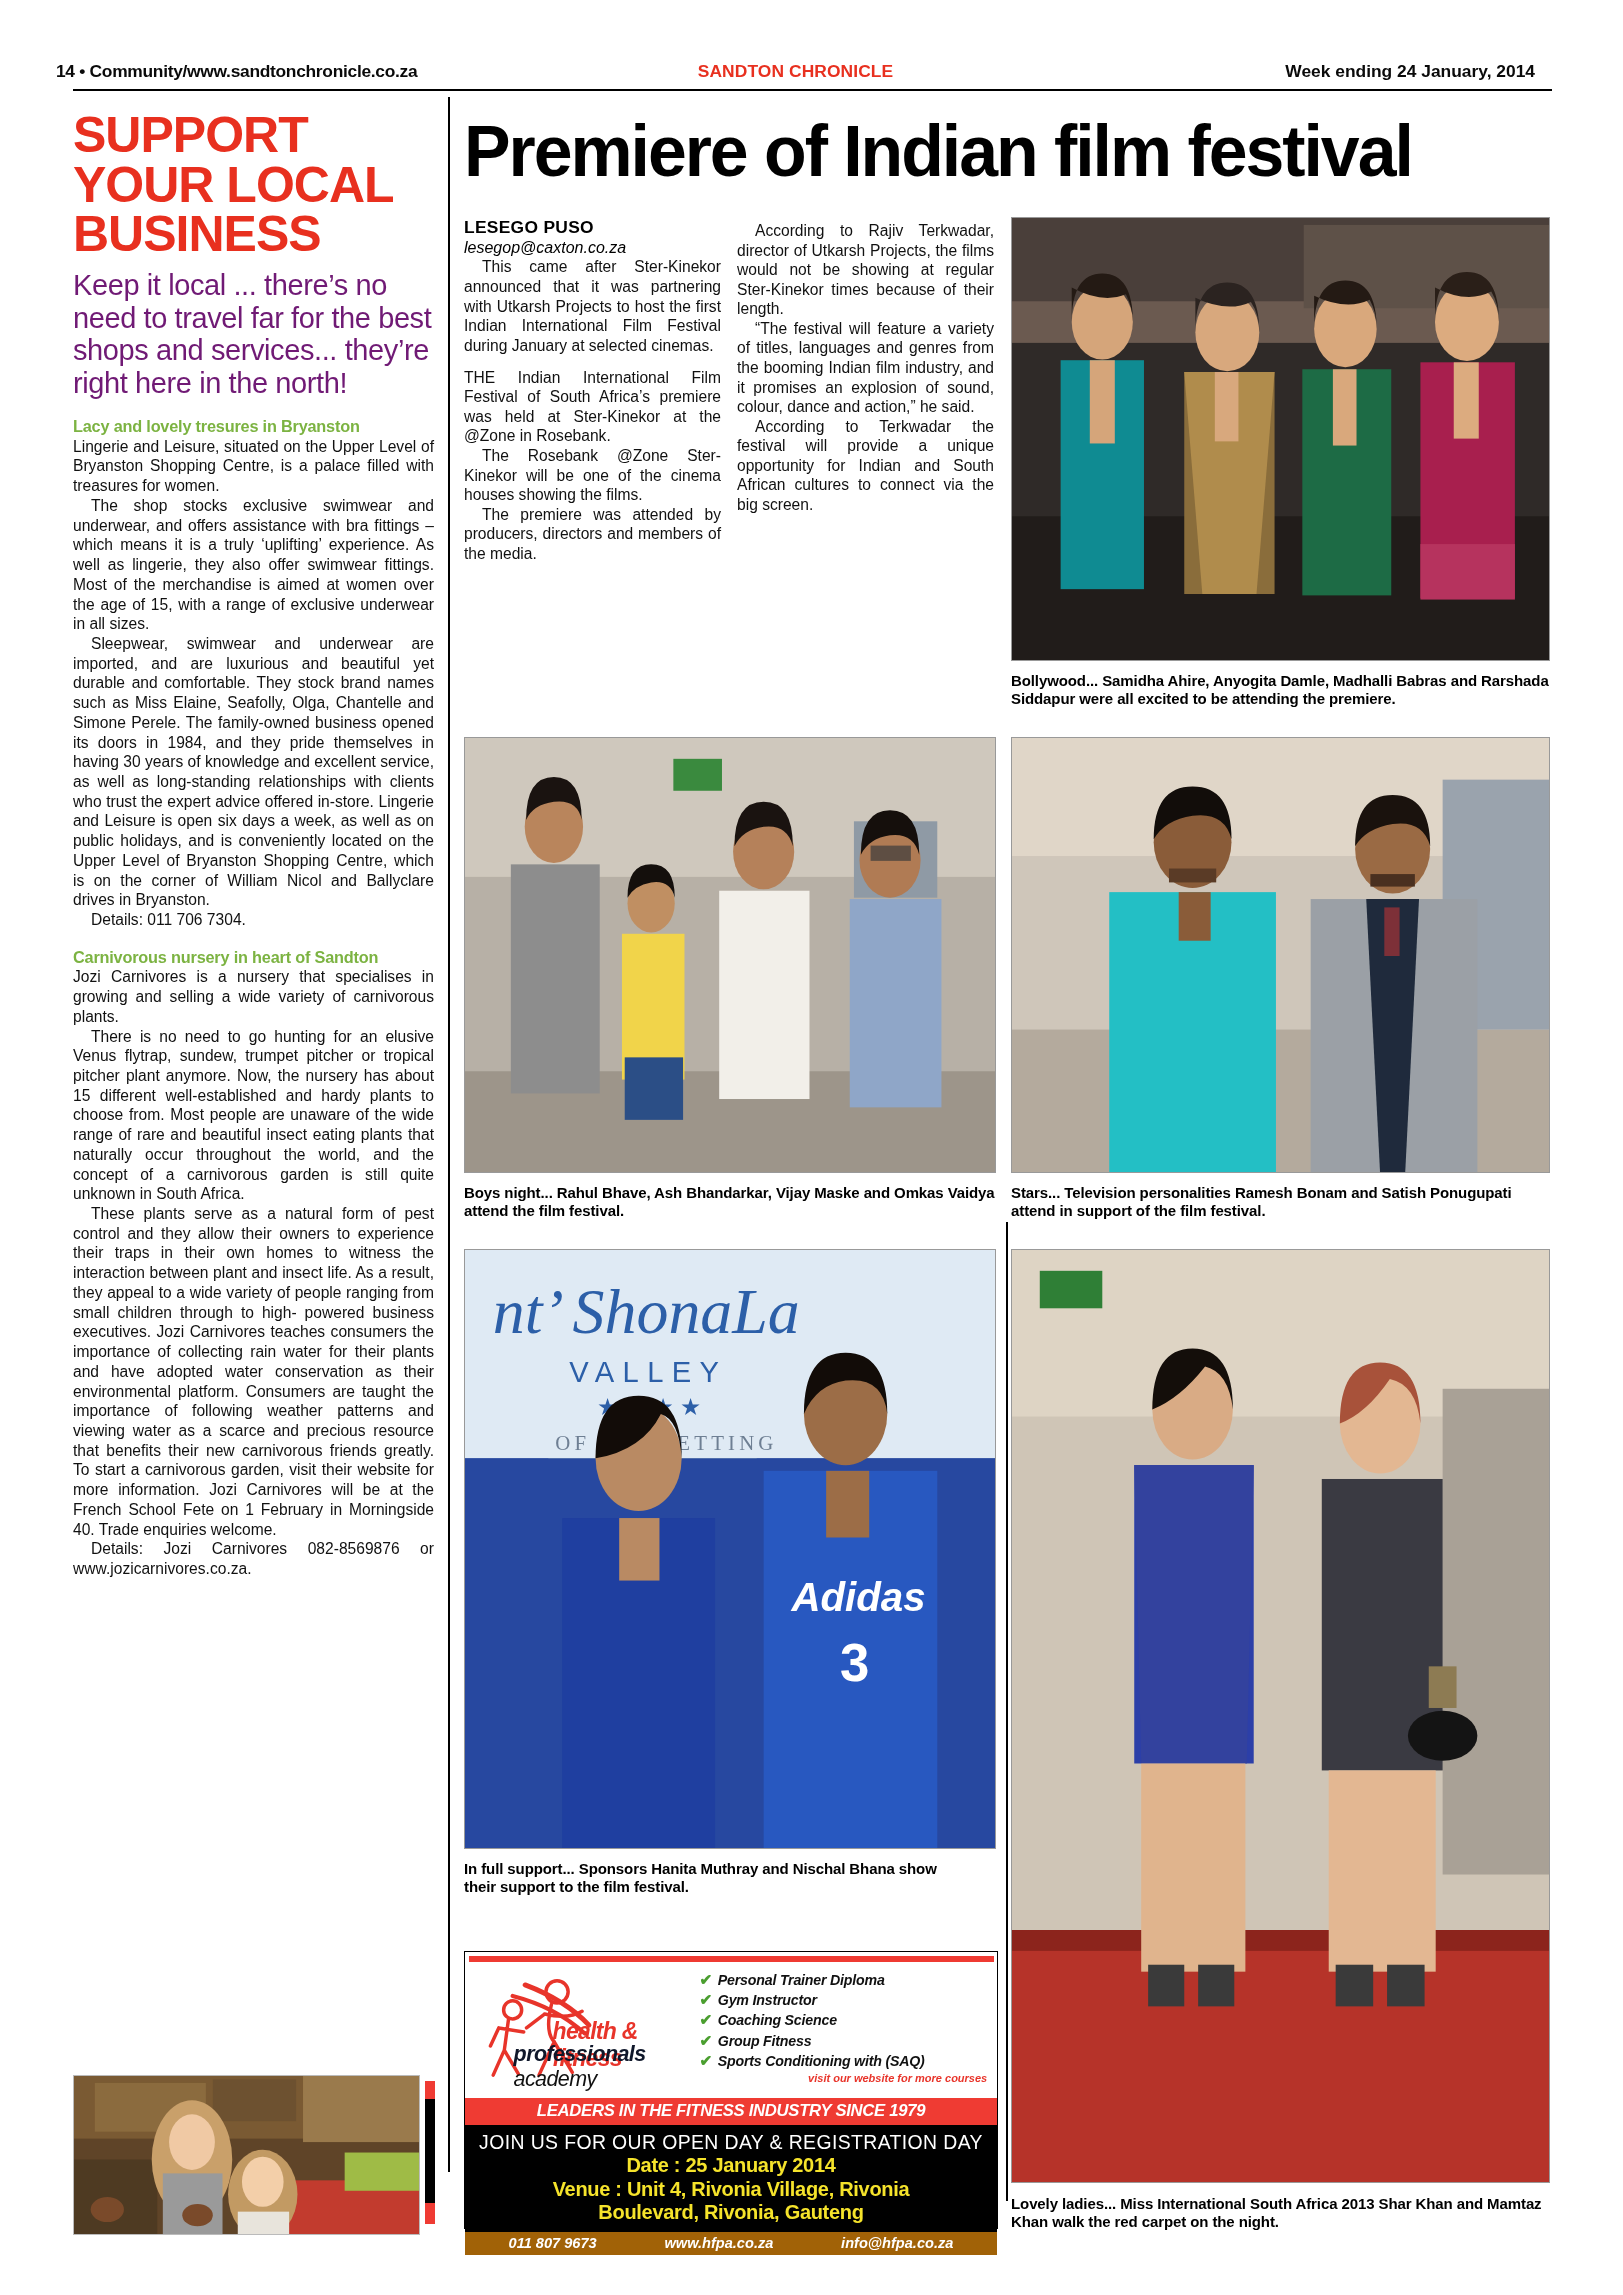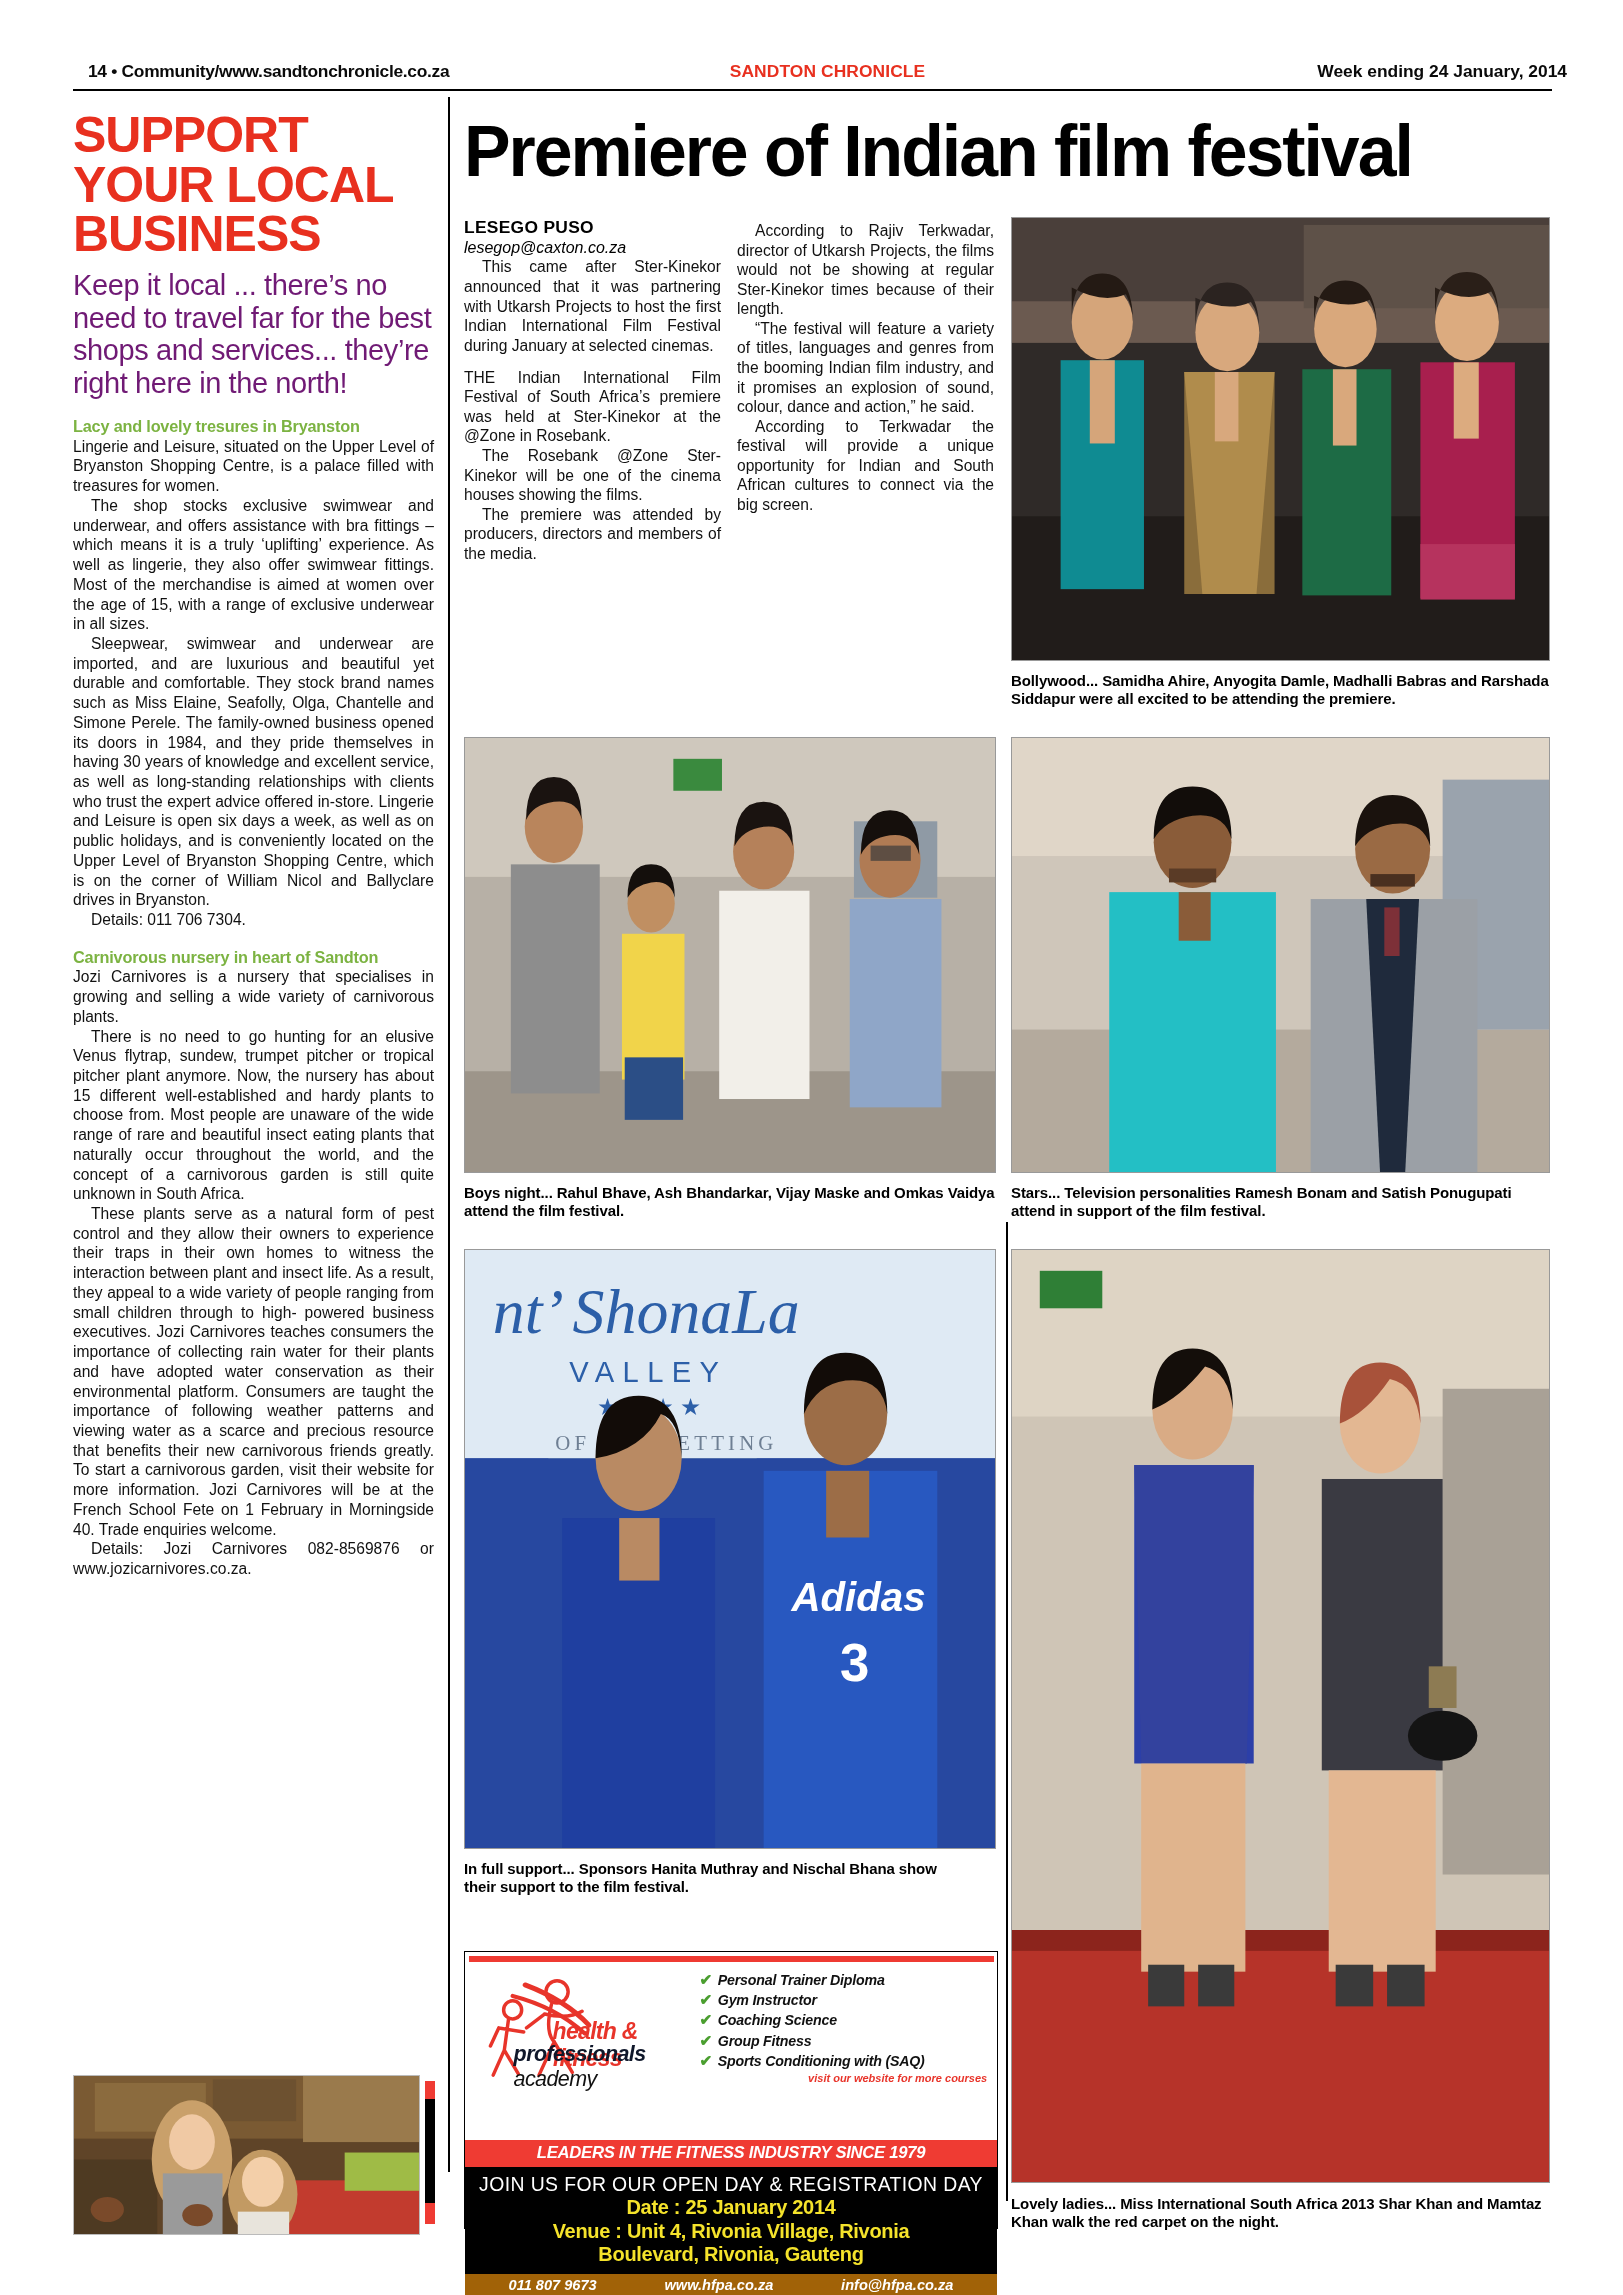--- a/index.html
+++ b/index.html
@@ -6,21 +6,21 @@
   html, body {
     width: 1624px; height: 2295px;
     background: #ffffff;
     font-family: "Liberation Sans", sans-serif;
     overflow: hidden;
   }
   .page { position: relative; width: 1624px; height: 2295px; background:#fff; }
 
   
   .masthead {
-    position:absolute; left:88px; top:57px; width:1479px; height:28px;
+    position:absolute; left:56px; top:57px; width:1479px; height:28px;
     display:flex; align-items:center;
   }
   .mh-left  { font-size:17.4px; font-weight:bold; letter-spacing:-0.3px; color:#0a0a0a; white-space:nowrap;}
   .mh-center{ position:absolute; left:0; right:0; text-align:center; font-size:17.4px; font-weight:bold;
               color:#e8301f; letter-spacing:0.1px;}
   .mh-right { margin-left:auto; font-size:17.4px; font-weight:bold; color:#0a0a0a; white-space:nowrap;}
 
   
   .vrule { position:absolute; background:#000; }
   .hrule { position:absolute; background:#000; }
@@ -77,21 +77,21 @@
   .ad-logo-txt2 { position:absolute; left:43px; top:78px; font-size:21.5px; font-style:italic; letter-spacing:-0.6px;}
   .ad-logo-txt2 .red { color:#0f172a; font-weight:bold;}
   .ad-logo-txt2 .blk { color:#111; }
   .ad-list { flex:1; padding-top:5.6px;}
   .ad-li { display:flex; align-items:flex-start; font-size:14.2px; font-weight:bold;
            font-style:italic; color:#111; line-height:1.42; letter-spacing:-0.2px;}
   .tick { color:#4a9e2f; font-size:15.3px; margin-right:5.6px; line-height:1.3; font-style:normal;}
   .ad-note { font-size:11px; font-weight:bold; font-style:italic; color:#e8342a;
              text-align:right; padding-right:4.2px; margin-top:1.4px;}
   .ad-leaders { background:#ef3b33; color:#fff; text-align:center; font-size:16.7px;
-                font-weight:bold; font-style:italic; padding:3.5px 0 4.2px 0; letter-spacing:-0.3px;margin-top:42px;}
+                font-weight:bold; font-style:italic; padding:3.5px 0 4.2px 0; letter-spacing:-0.3px;}
   .ad-black { background:#000; padding:5.6px 0 7px 0; text-align:center;}
   .ad-join { color:#fff; font-size:19.4px; letter-spacing:0.4px; }
   .ad-yellow { color:#f5e32b; font-size:20px; font-weight:bold; line-height:1.18; letter-spacing:-0.3px;}
   .ad-contact { background:#a16207; color:#fff; display:flex; justify-content:space-around;
                 font-size:14.6px; font-weight:bold; font-style:italic; padding:3.5px 9.7px 4.2px 9.7px;text-align:center;}
 </style>
 </head>
 <body>
 
 <div class="page">

